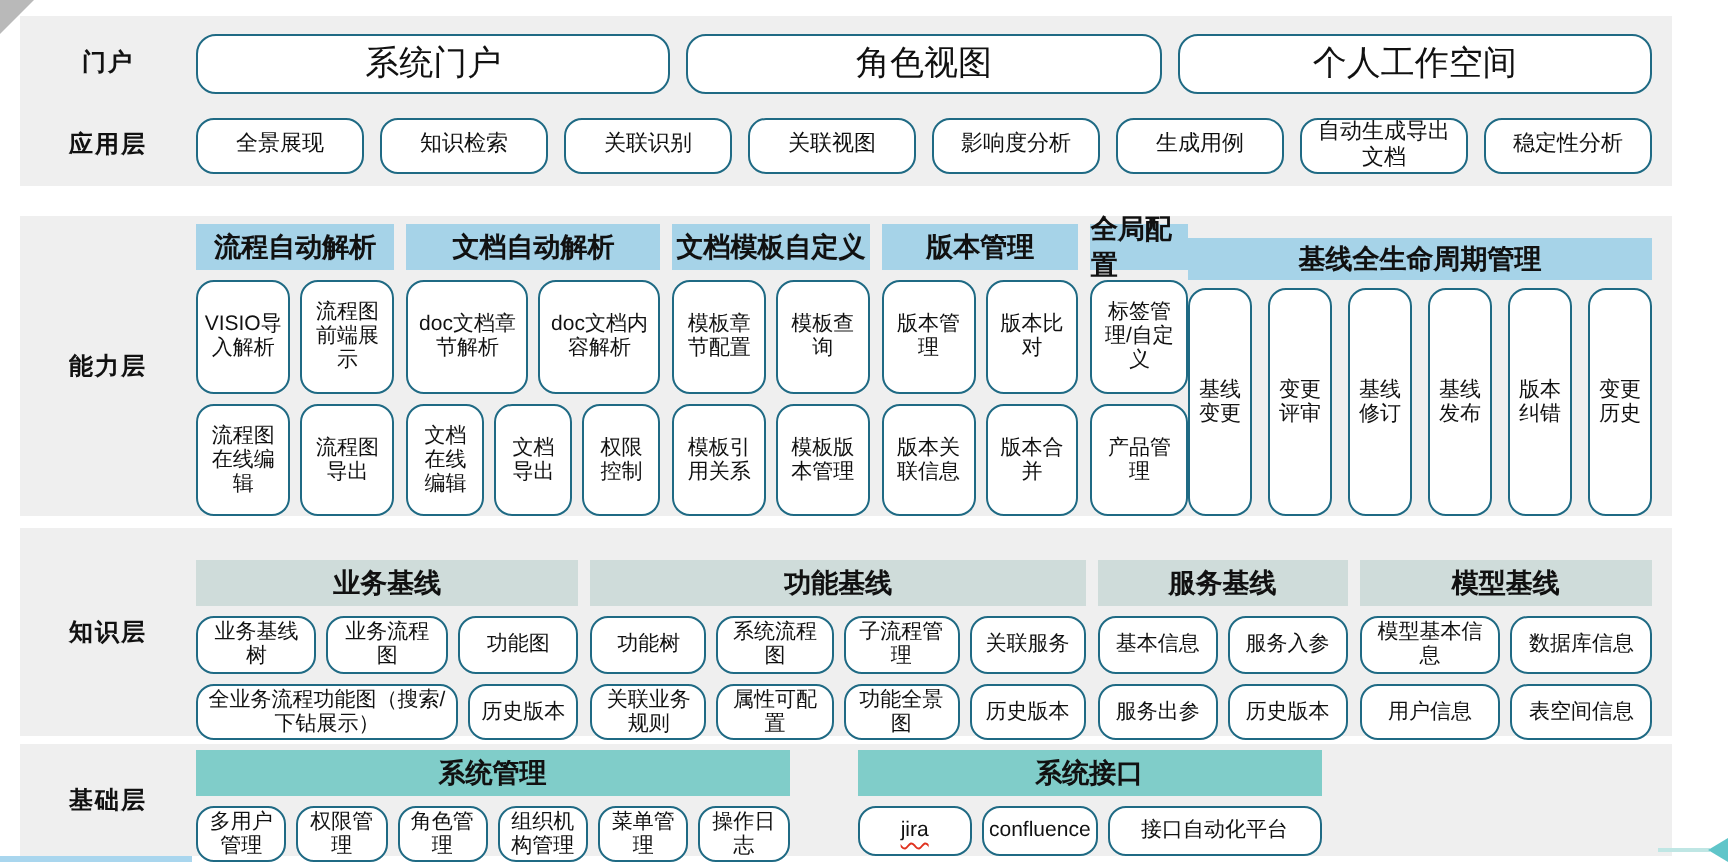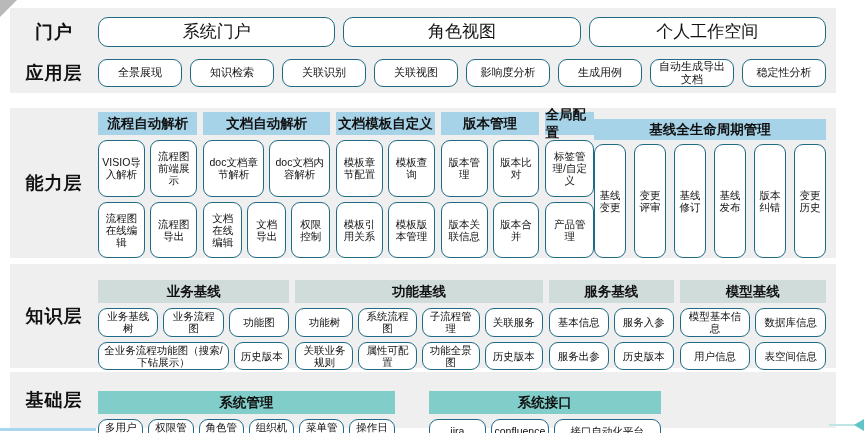--- a/index.html
+++ b/index.html
@@ -1,20 +1,20 @@
 <!DOCTYPE html>
 <html style="--band: #efefef; --blue: #a6d3e8; --pale: #cfdcda; --teal: #80cdc9; --border: #1f6a84; --spell: #e0321f; --line: #a9d6ee; --arrow: #5fc5c9; --arrowlight: #bfe6e4;"><head>
 <meta charset="utf-8">
 <style>
   html,body{margin:0;padding:0;background:#fff;}
   .canvas{position:relative;width:865px;height:433px;background:#fff;overflow:hidden;
           font-family:"Liberation Sans","DejaVu Sans",sans-serif;color:#111;}
   .band{position:absolute;left:10px;width:826px;background:var(--band);display:flex;box-sizing:border-box;}
   .layer-label{width:88px;display:flex;align-items:center;justify-content:center;
-               font-weight:bold;font-size:18px;letter-spacing:1px;flex:0 0 88px;}
+               font-weight:bold;font-size:12px;letter-spacing:1px;flex:0 0 88px;}
   .content{flex:1;min-width:0;box-sizing:border-box;padding:0 10px 0 0;display:flex;}
   .row{display:flex;gap:8px;flex:1;align-items:center;}
   .btn{background:#fff;border:1.6px solid var(--border);border-radius:9px;flex:1;min-width:0;
        display:flex;align-items:center;justify-content:center;text-align:center;
        padding:1px 3px;line-height:1.15;box-sizing:border-box;font-size:11px;}
   .big .btn{height:30px;font-size:17px;border-radius:10px;}
   .mid .btn{height:28px;}
   .cols{flex:1;display:flex;flex-direction:row;padding-top:4px;}
   .groups{display:flex;gap:6px;align-items:stretch;}
   .group{display:flex;flex-direction:column;gap:5px;min-width:0;}
@@ -315,21 +315,21 @@
               </div>
             </div>
           </div>
         </div>
       </div>
   </div>
 
   <div class="band" style="top:372px;height:56px;">
     <div class="layer-label">基础层</div>
     <div class="content">
-        <div class="cols" id="c4" style="padding-top:19px;">
+        <div class="cols" id="c4" style="padding-top:3px;">
           <div class="groups" style="gap: 34px;">
             <div class="group" style="flex: 383 0 0px;">
               <div class="ghead teal">系统管理</div>
               <div class="grow">
                 <div class="btn">
                   <span>多用户管理</span>
                 </div>
                 <div class="btn">
                   <span>权限管理</span>
                 </div>

